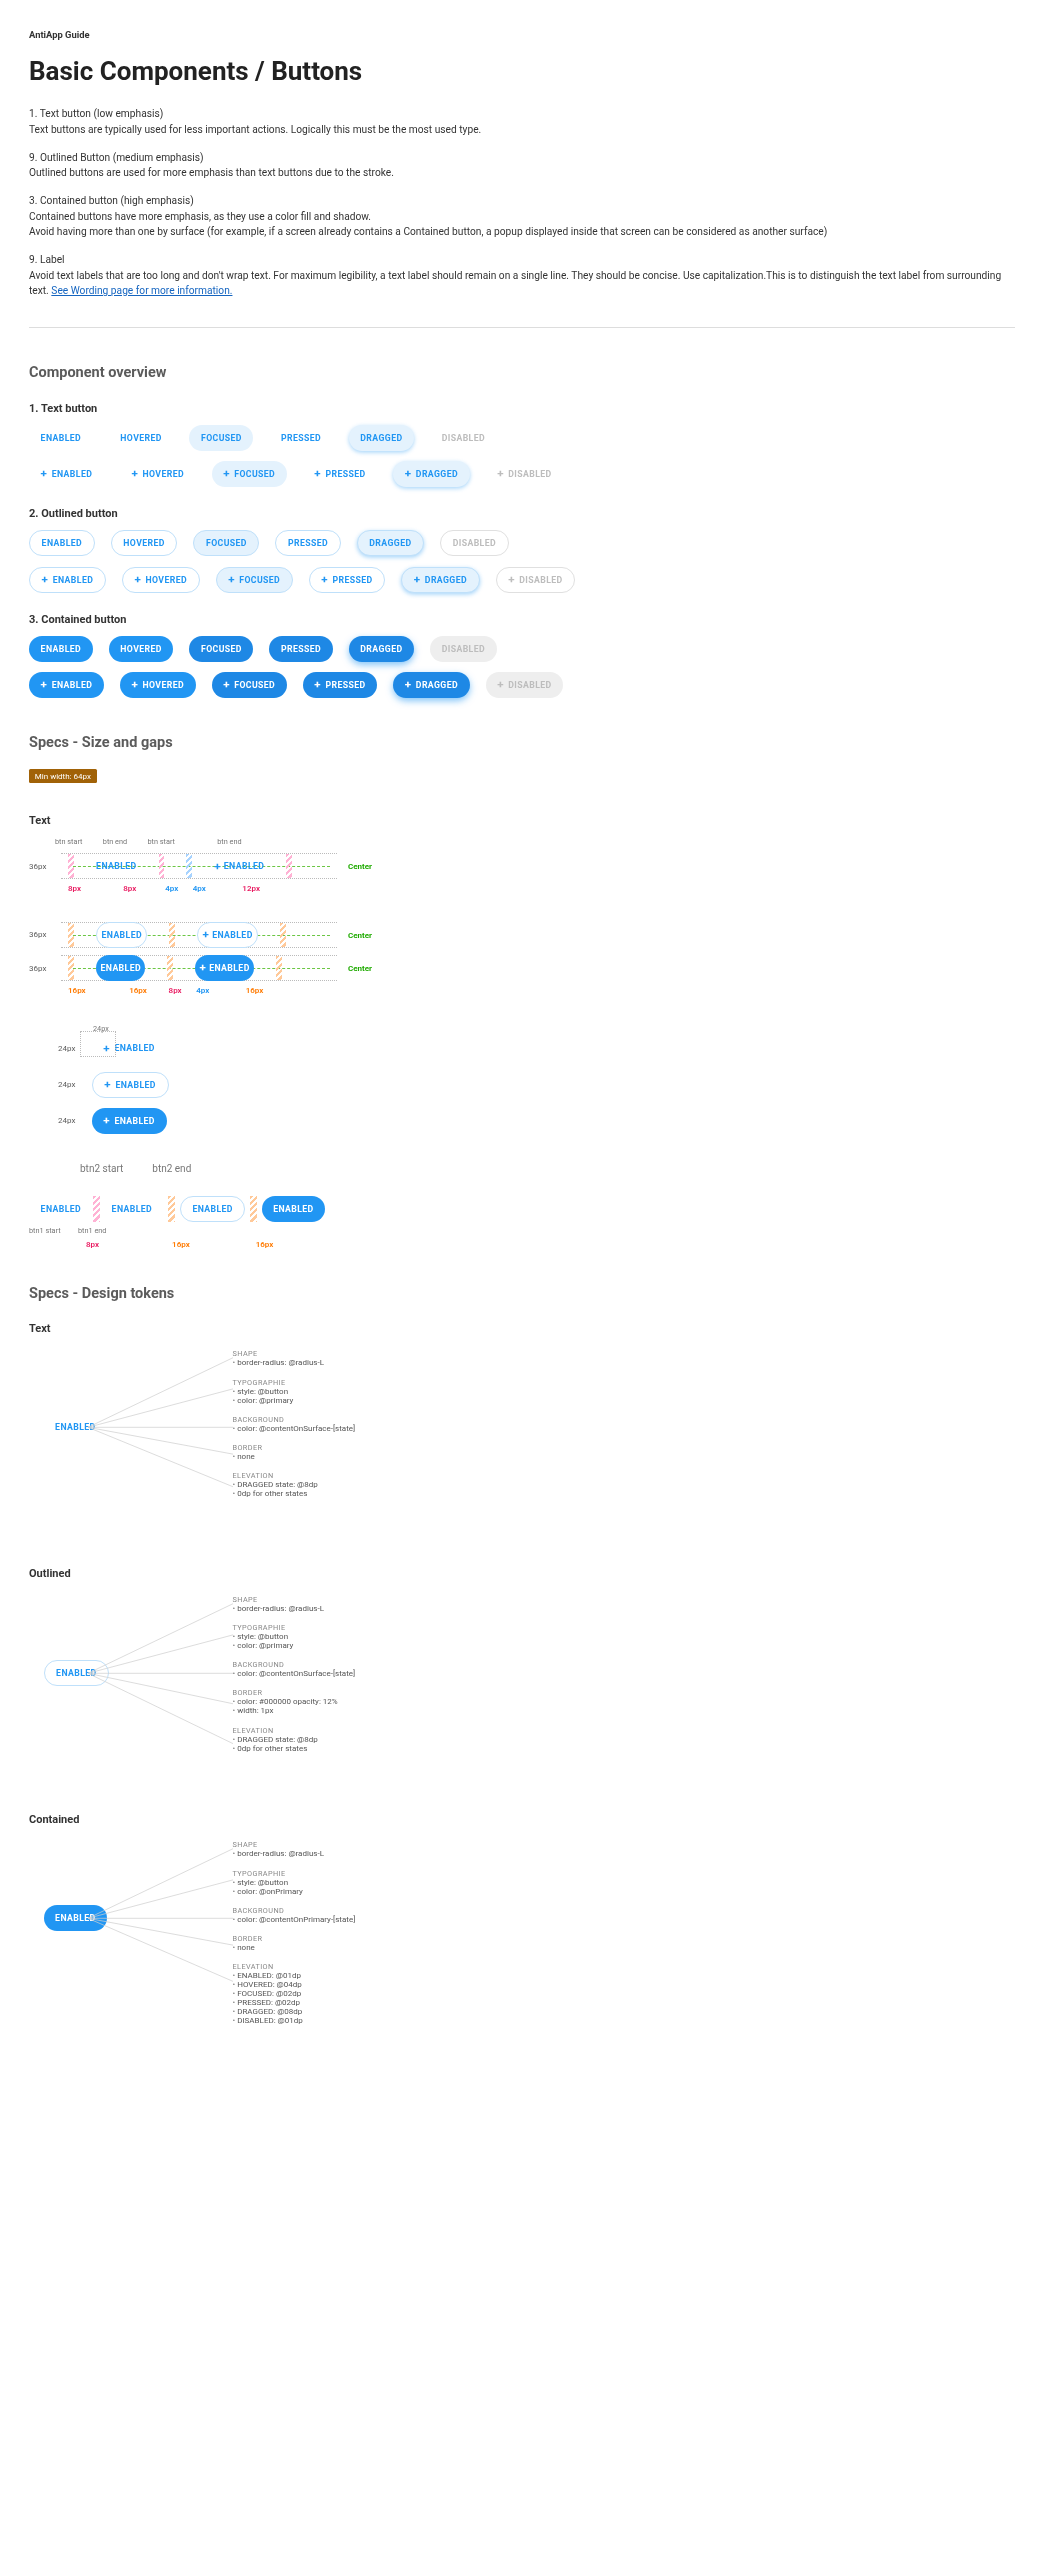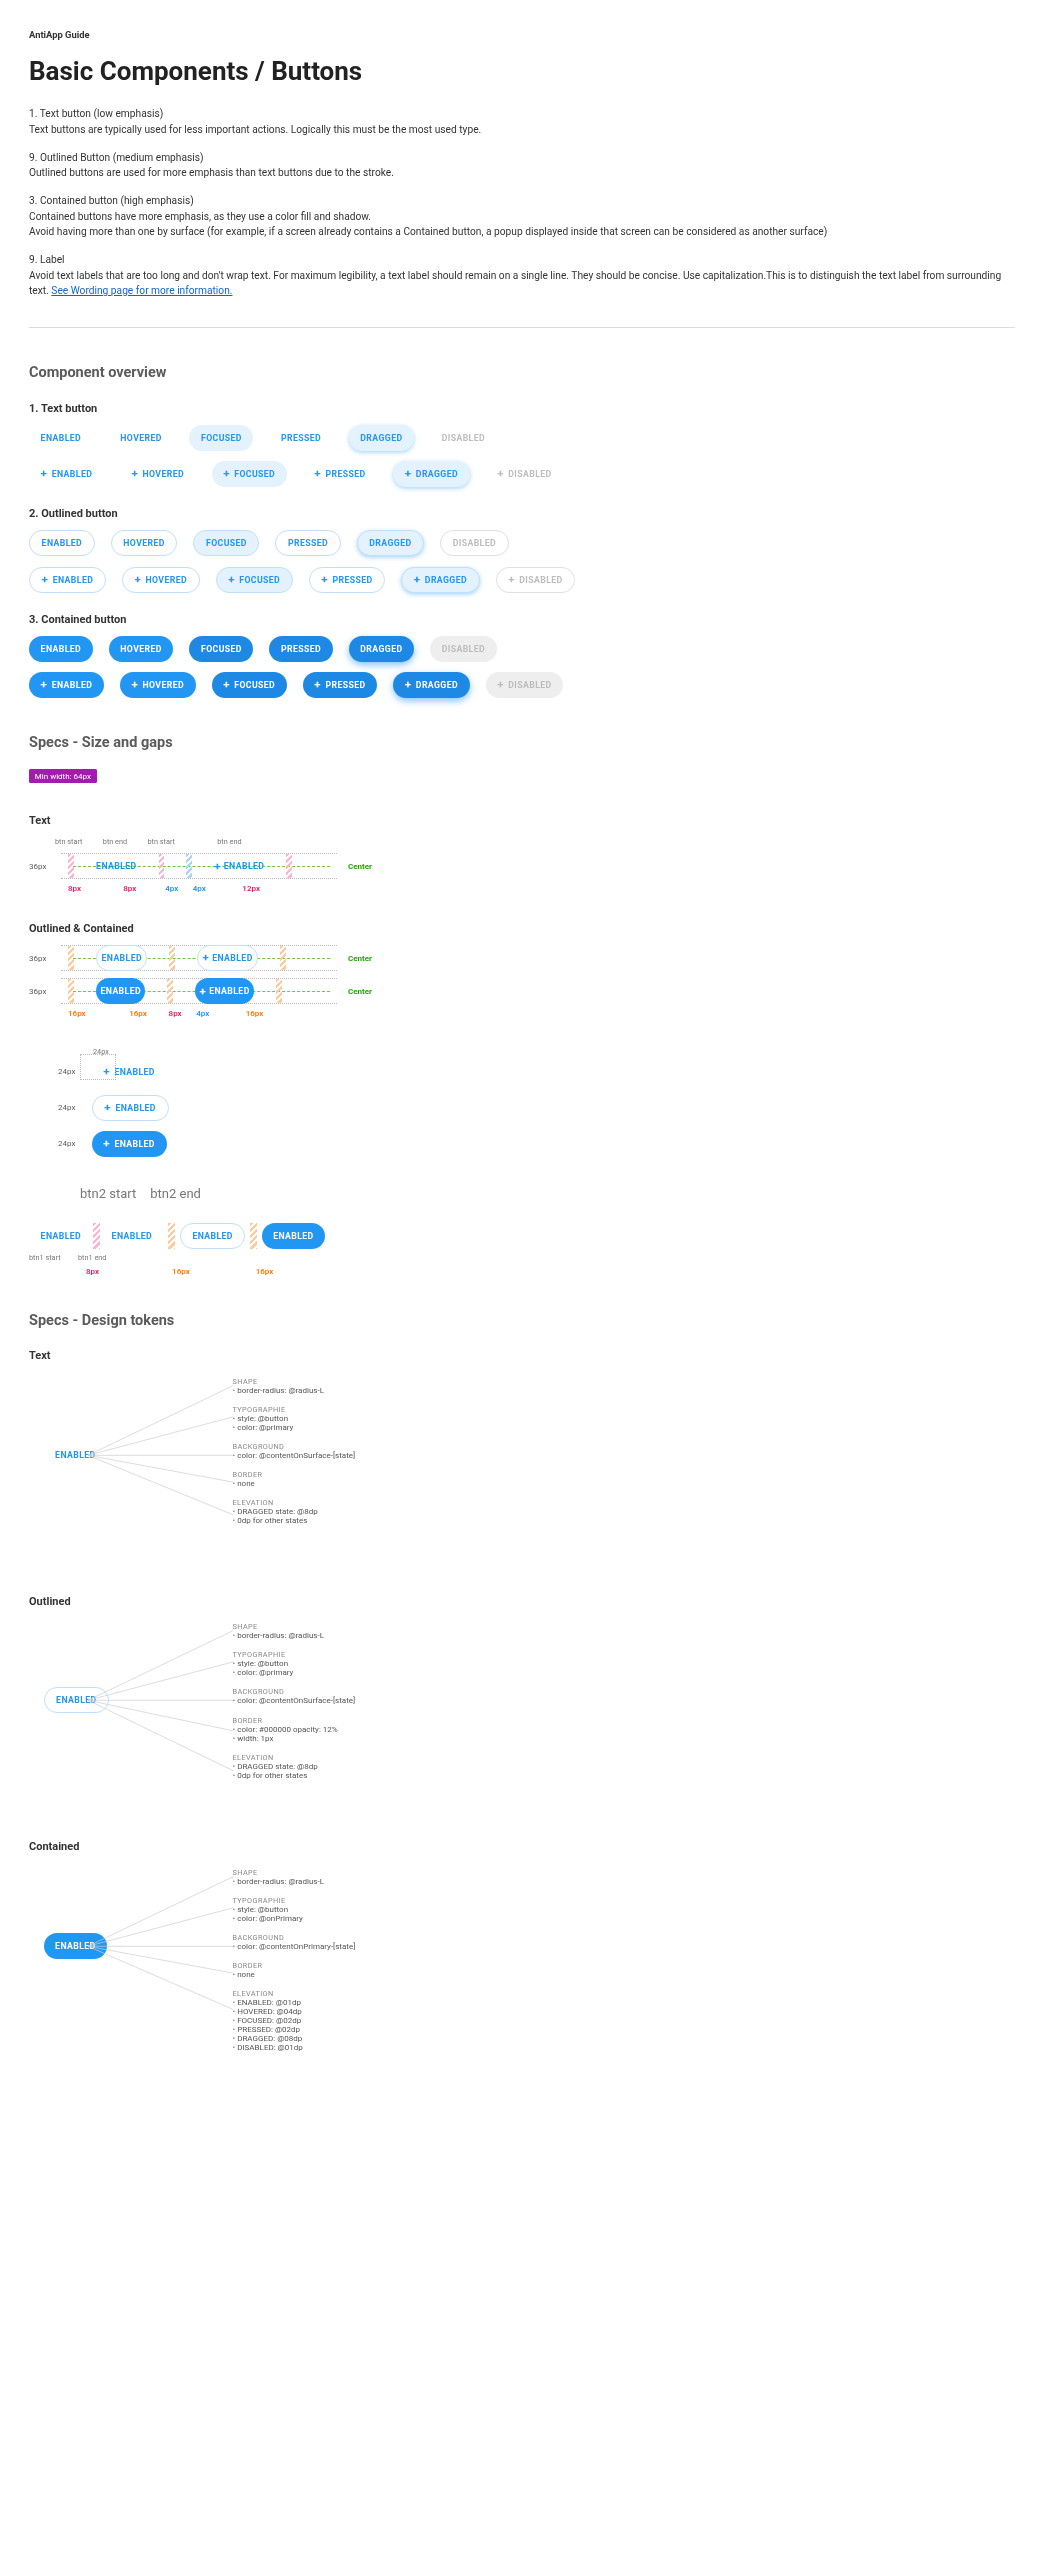--- a/index.html
+++ b/index.html
@@ -46,21 +46,21 @@
   .out{color:var(--primary);border:0.7px solid #bfe0fa;background:#fff}
   .out.focus{background:var(--primary-bg)}
   .out.drag{background:var(--primary-bg);box-shadow:var(--shadow)}
   .out.disabled{border-color:#e0e0e0}
   
   .cont{color:#fff;background:var(--primary)}
   .cont.focus,.cont.press,.cont.drag{background:#1e88e5}
   .cont.drag{box-shadow:0 2.9px 7.3px rgba(33,150,243,.55)}
   .cont.disabled{background:var(--disabled-bg);color:var(--disabled)}
   
-  .badge{display:inline-block;background:#a21caf;color:#fff;font-size:8px;padding:2.9px 5.8px;border-radius:1.5px;margin-bottom:10.2px}
+  .badge{display:inline-block;background:#a16207;color:#fff;font-size:8px;padding:2.9px 5.8px;border-radius:1.5px;margin-bottom:10.2px}
   .spec-block{margin-bottom:29px}
   .spec-row{position:relative;display:flex;align-items:center;margin:7.3px 0 0}
   .dim{font-size:8px;color:var(--muted);width:32px;padding-right:5.8px}
   .rail{flex:1;height:26px;position:relative;border-top:0.7px dotted #bbb;border-bottom:0.7px dotted #bbb}
   .rail .inside{position:absolute;inset:0;display:flex;align-items:center;gap:22px;padding-left:7.3px}
   .center-line{position:absolute;top:50%;left:7.3px;right:7.3px;border-top:1.5px dashed #6cc644}
   .center-lbl{position:absolute;right:-35px;top:50%;transform:translateY(-50%);font-size:8px;font-weight:700;color:var(--green)}
   .vmark{width:5.8px;align-self:stretch;background:var(--hatch);position:relative}
   .vmark.blue{background:var(--hatch-blue)}
   .vmark.orange{background:var(--hatch-orange)}
@@ -69,21 +69,21 @@
   .under .or{color:var(--orange)}
   .under .bl{color:var(--primary)}
   .top-labels{display:flex;gap:20.3px;font-size:7.3px;color:#777;margin-left:26px;margin-bottom:2.9px}
   .icon-col{display:flex;flex-direction:column;gap:10.2px;margin-left:29px}
   .icon-row{display:flex;align-items:center;gap:8.7px}
   .icon-row .dim{width:25px}
   .icon-top .dim-top{font-size:7.3px;color:#777;margin-left:64px;margin-bottom:2.9px}
   .gap-row{display:flex;align-items:center;gap:0;margin-top:22px}
   .gap-row .vmark{height:26px;width:7.3px}
   .gap-row .btn{margin:0}
-  .gap-labels-top{display:flex;gap:14px;font-size:13px;color:#777;margin-bottom:2.9px}
+  .gap-labels-top{display:flex;gap:29px;font-size:10px;color:#777;margin-bottom:2.9px}
   .gap-labels-bot{display:flex;gap:17.4px;font-size:7.3px;color:#777;margin-top:4.4px}
   .gap-vals{display:flex;gap:44px;font-size:8px;font-weight:600;margin-top:4.4px}
   
   .tok-block{position:relative;margin:14.5px 0 44px 14.5px;min-height:174px}
   .tok-block.tall{min-height:232px}
   .tok-btn{position:absolute;left:0;top:65px}
   .tok-list{position:absolute;left:189px;top:0;font-size:8px;color:#555}
   .tok-list .grp{margin-bottom:10.2px}
   .tok-list .grp .hd{font-size:7.3px;letter-spacing:0.4px;color:#888;text-transform:uppercase}
   .tok-list .grp .it::before{content:"• ";color:#888}
@@ -260,21 +260,20 @@
   <div class="under">
     <span class="mg">8px</span>
     <span class="mg" style="margin-left:27.6px">8px</span>
     <span class="bl" style="margin-left:14.5px">4px</span>
     <span class="bl">4px</span>
     <span class="mg" style="margin-left:22px">12px</span>
   </div>
 </div>
 
 <div class="spec-block">
-  <h3>Outlined &amp; Contained</h3>
   <div class="spec-row">
     <span class="dim">36px</span>
     <div class="rail" style="max-width:276px">
       <div class="center-line"></div>
       <span class="center-lbl">Center</span>
       <div class="inside">
         <span class="vmark orange"></span>
         <span class="btn out" style="padding:0 4.4px">Enabled</span>
         <span class="vmark orange"></span>
         <span class="btn out" style="padding:0 4.4px;gap:2.9px">

